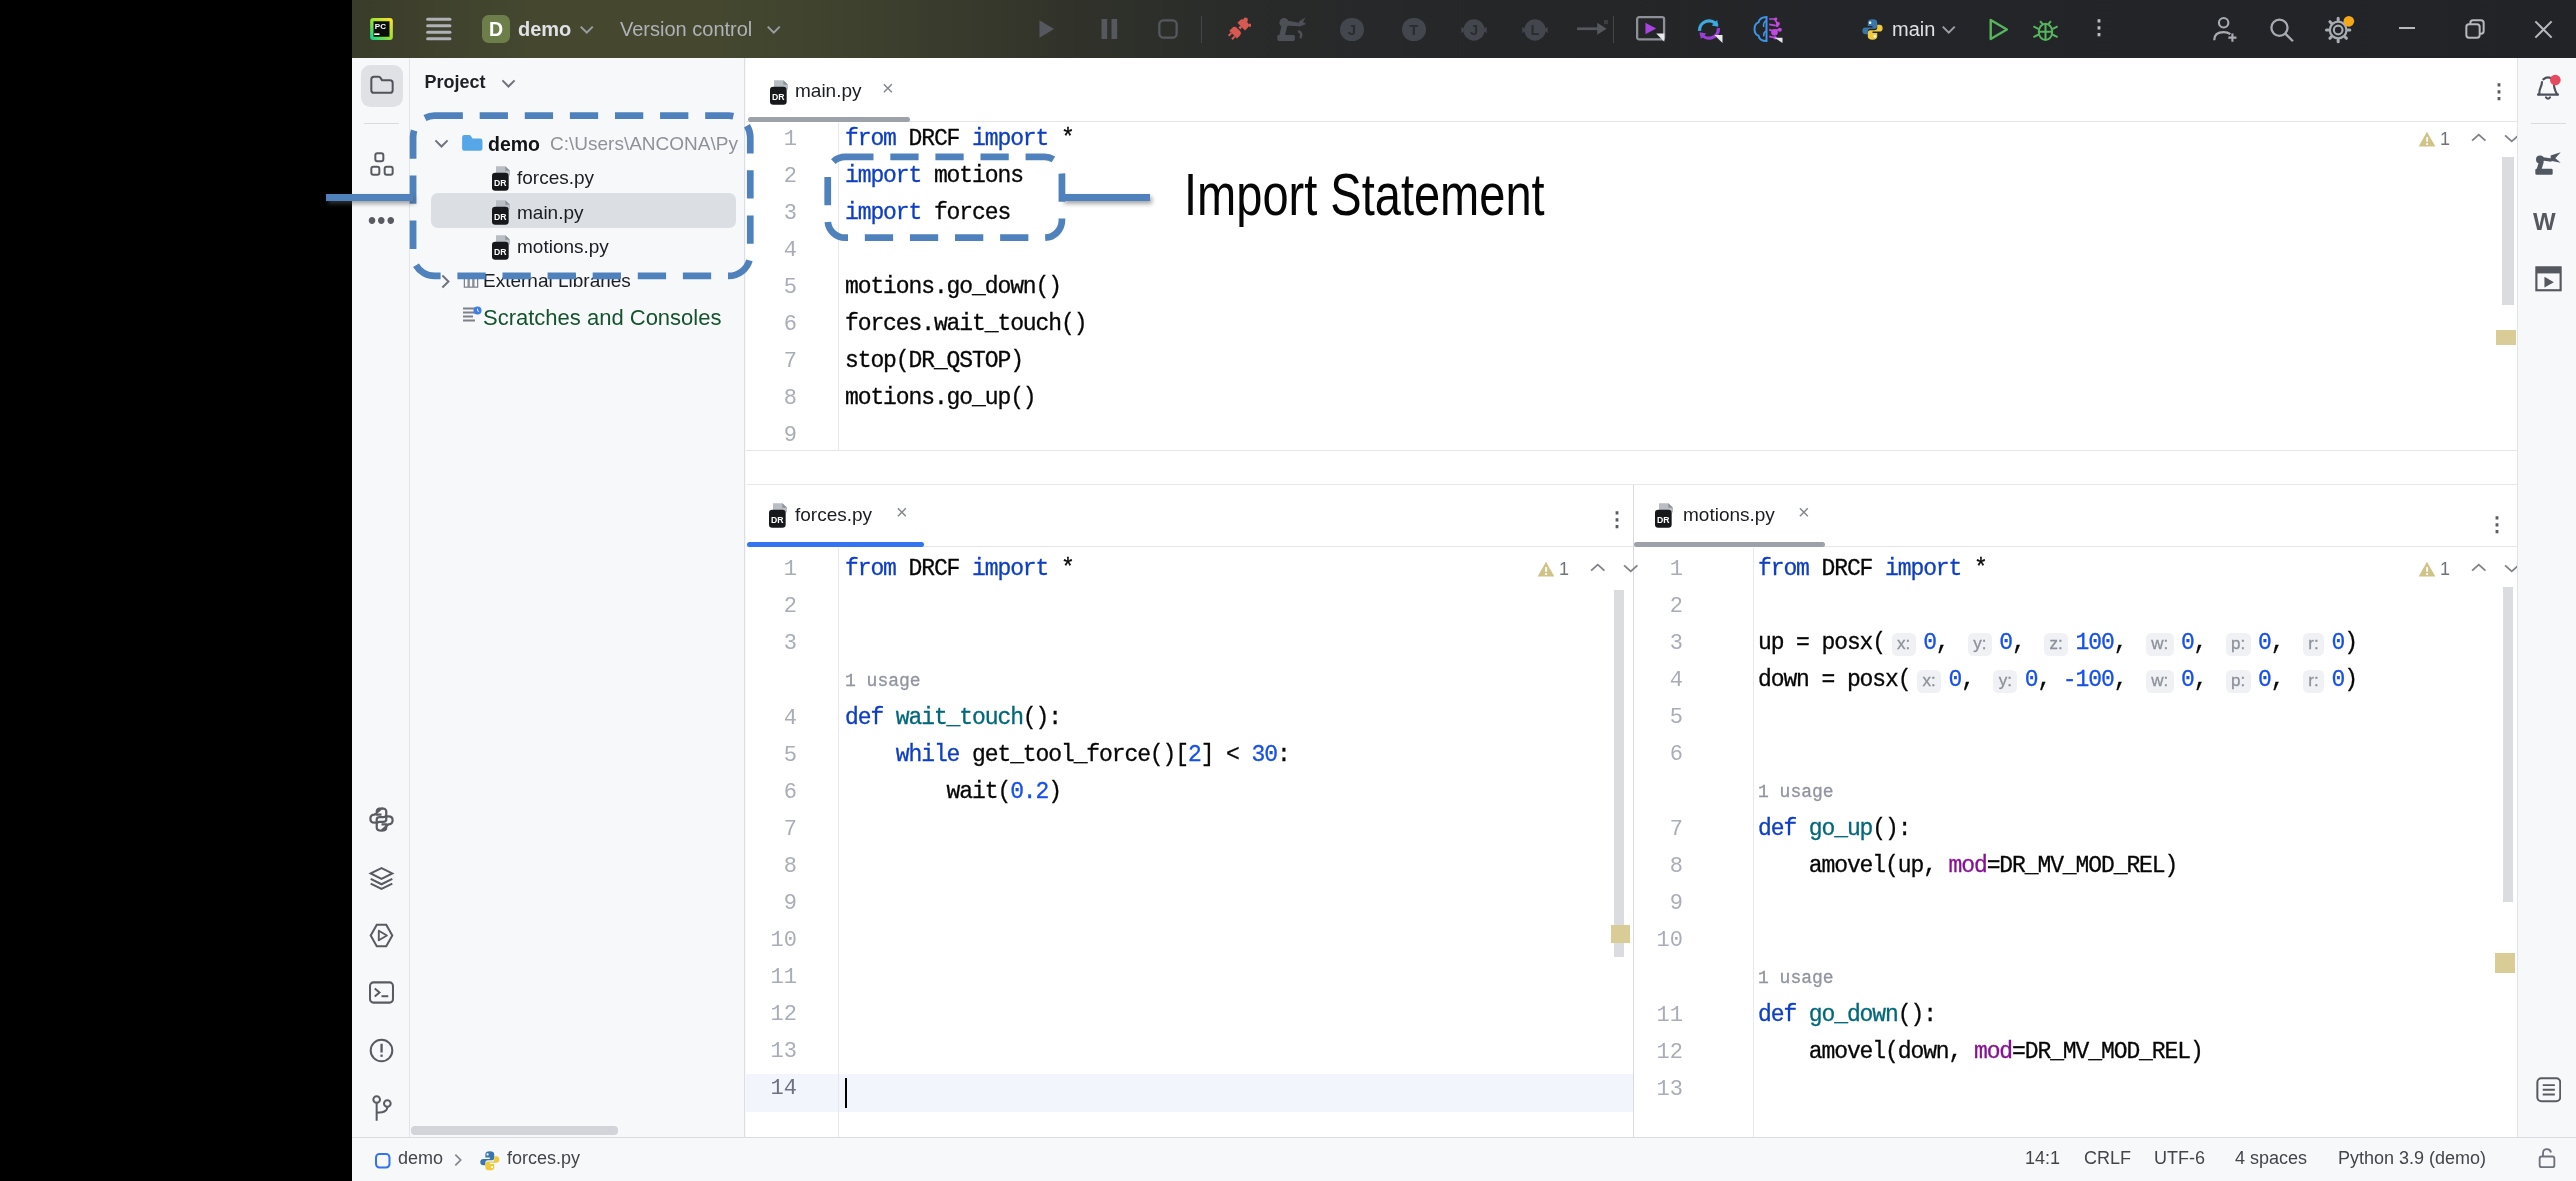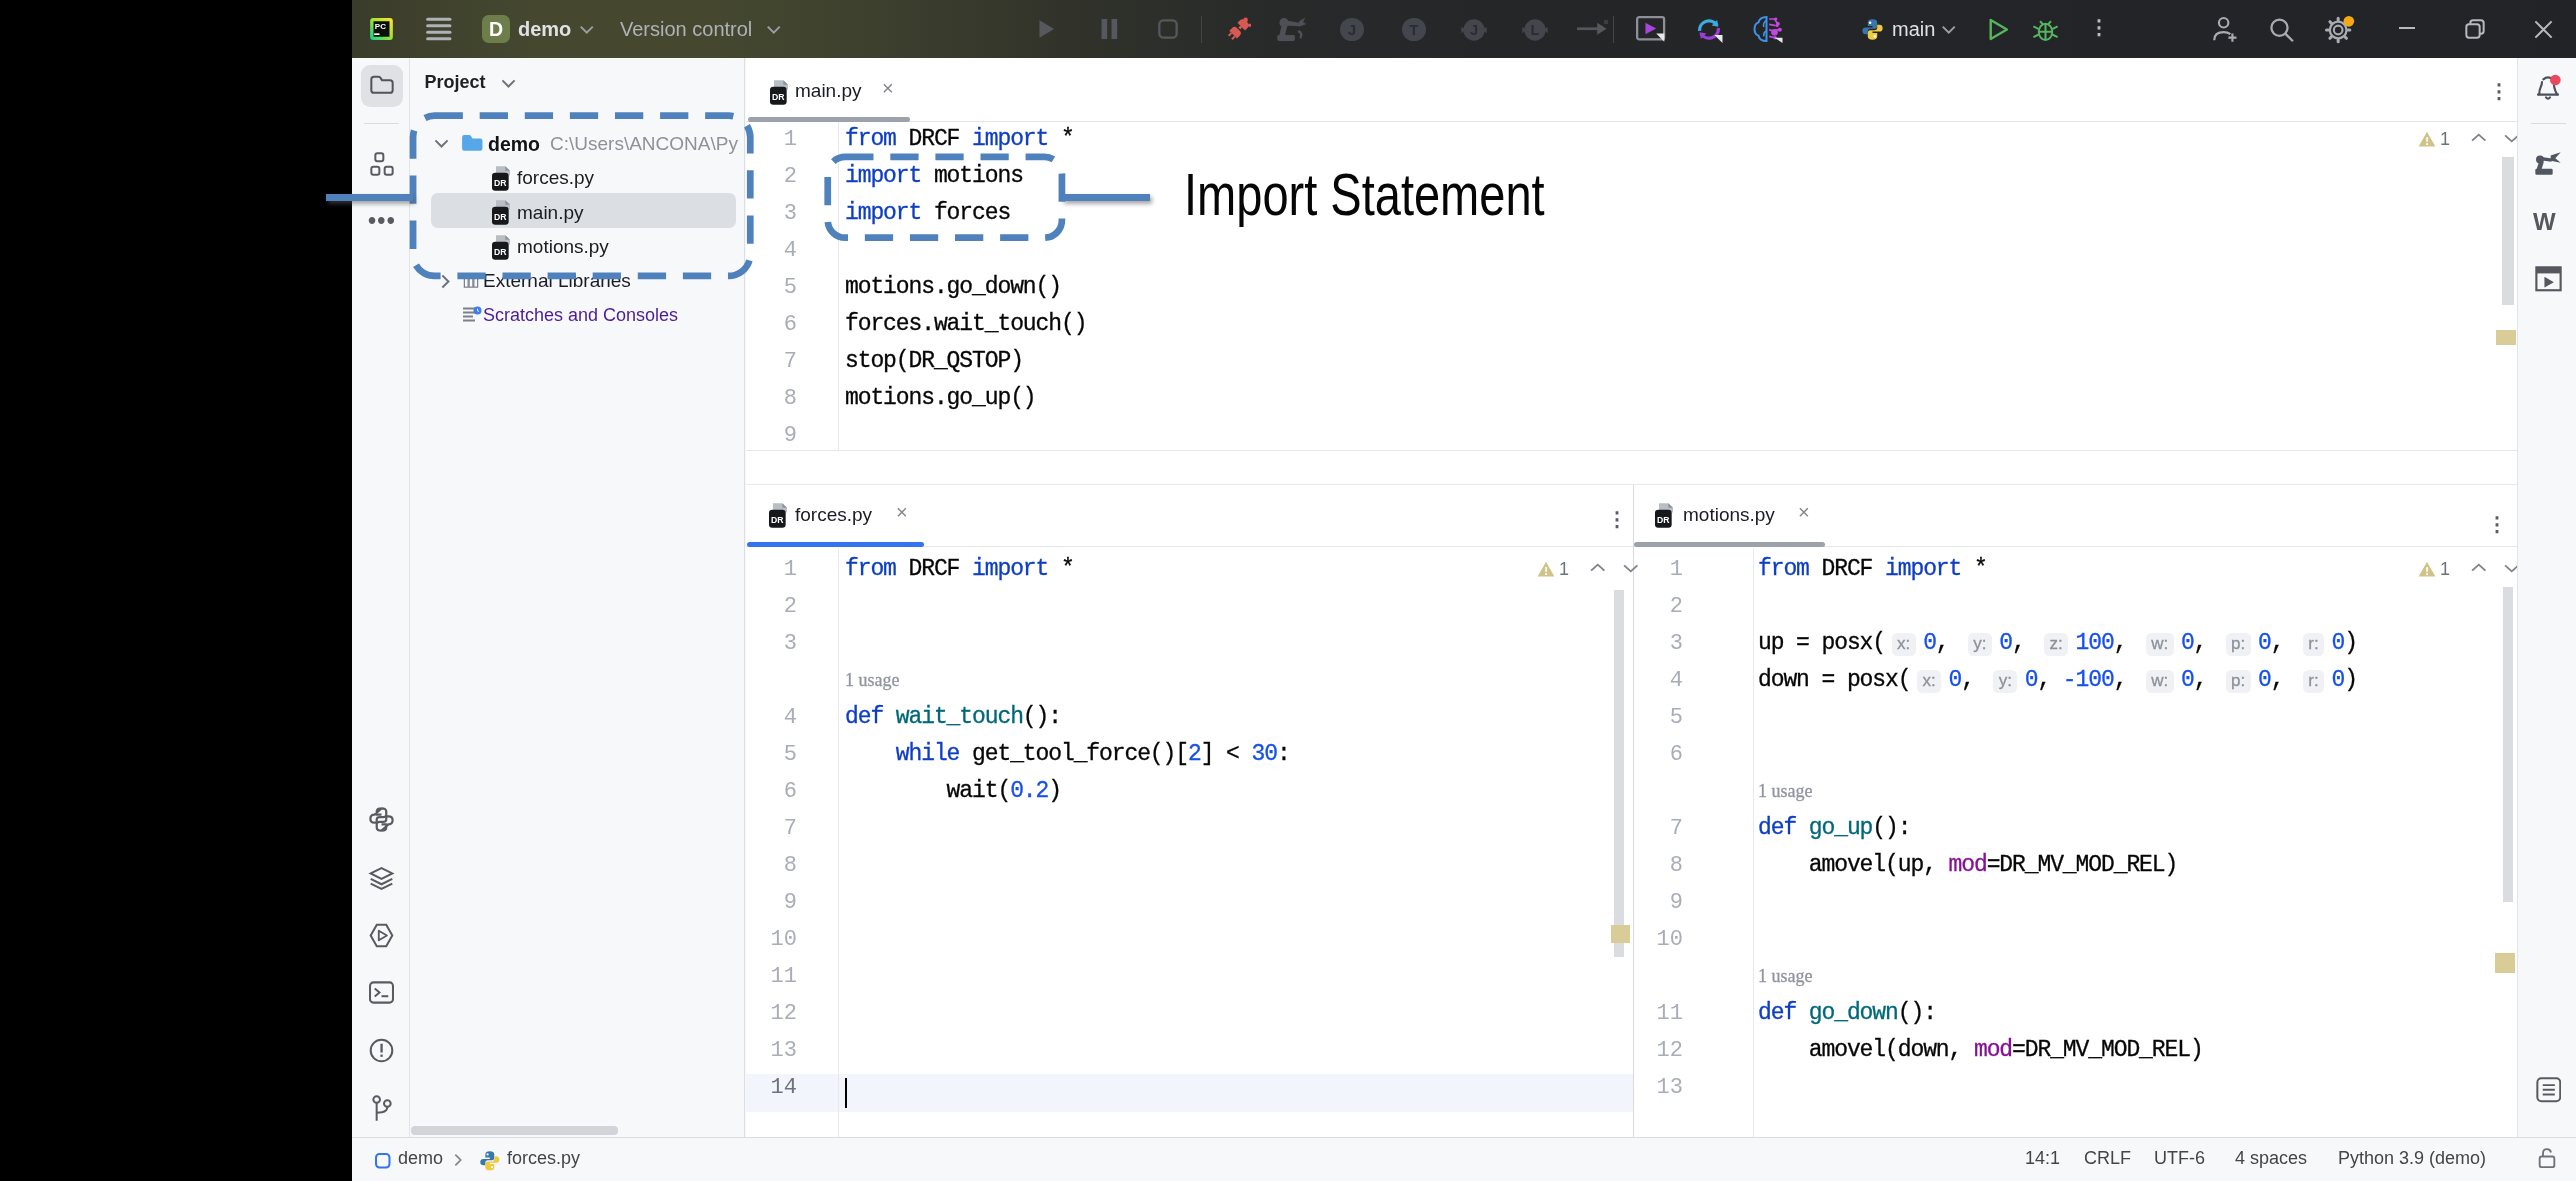--- a/index.html
+++ b/index.html
@@ -16,21 +16,21 @@
   #rstripe { position:absolute; left:2165px; top:58px; width:59px; height:1079px; background:#f7f8fa; border-left:1.3px solid #e2e4e9; }
   #sb { position:absolute; left:0; top:1137px; width:2224px; height:44px; background:#f7f8fa; border-top:1.3px solid #dadce1; color:#43454a; font-size:18px; }
   
   .white { background:#fff; }
   .mono { font-family:"Liberation Mono",monospace; font-size:23px; letter-spacing:-1.1px; line-height:37px; white-space:pre; color:#070708; -webkit-text-stroke:0.3px currentColor; }
   .gut { font-family:"Liberation Mono",monospace; font-size:22px; line-height:37px; color:#a9adb8; text-align:right; white-space:pre; }
   .k { color:#0d3ec4; }
   .n { color:#1750eb; }
   .f { color:#00687a; }
   .pq { color:#871094; }
-  .usage { font-family:Liberation Serif, serif; font-size:18px; color:#9094a0; letter-spacing:0; }
+  .usage { font-family:Liberation Mono, monospace; font-size:18px; color:#9094a0; letter-spacing:0; }
   .hint { display:inline-block; font-family:"Liberation Sans",sans-serif; font-size:17px; letter-spacing:0; color:#8d919a;
           background:#eff1f4; border-radius:5.4px; padding:0.7px 5.4px 2px 5.4px; margin:0 7.4px 0 6.7px; vertical-align:baseline; line-height:normal; }
   .tabtxt { font-size:19px; color:#1a1c21; }
   .closex { color:#82868e; font-size:20px; }
   .dots3v { color:#5a5d64; font-size:20px; font-weight:700; letter-spacing:0; }
   
   .thumb { position:absolute; background:#dadce0; border:1.3px solid #fff; border-radius:1.3px; }
   .beige { position:absolute; background:#d9cc96; }
   
   .warn { position:absolute; font-family:"Liberation Sans",sans-serif; font-size:18px; color:#6f727a; }
@@ -312,21 +312,21 @@
     <div class="abs" style="left:72px;top:212px;font-size:19px;color:#1b1d22;">External Libraries</div>
 
     <svg class="abs" style="left:51px;top:247px;" width="20" height="19" viewBox="0 0 40 34">
         <rect x="2" y="3" width="24" height="4" fill="#7d818a"></rect>
         <rect x="2" y="11" width="28" height="4" fill="#7d818a"></rect>
         <rect x="2" y="19" width="20" height="4" fill="#7d818a"></rect>
         <rect x="2" y="27" width="24" height="4" fill="#7d818a"></rect>
         <circle cx="31" cy="9" r="8" fill="#3f7ee8"></circle>
         <path d="M31 5.5 L31 9.5 L34 11" stroke="#fff" stroke-width="1.8" fill="none"></path>
       </svg>
-    <div class="abs" style="left:72px;top:247px;font-size:18px;color:#4c1d95;">Scratches and Consoles</div>
+    <div class="abs" style="left:72px;top:247px;font-size:22px;color:#14532d;">Scratches and Consoles</div>
 
     <div class="abs" style="left:0px;top:1068px;width:207px;height:8.8px;background:#d2d4d9;border-radius:4px;"></div>
   </div>
   <div id="editors">
 
     <div class="abs white" style="left:394px;top:58px;width:1771px;height:63px;"></div>
     <div class="abs" style="left:394px;top:121px;width:1771px;height:1.3px;background:#e3e5e9;"></div>
     <div class="abs" style="left:396px;top:117px;width:162px;height:4.7px;background:#9da1a9;border-radius:2.7px;"></div>
     <div class="abs" style="left:418px;top:80px;">
       <svg width="18" height="25" viewBox="0 0 27 37">

